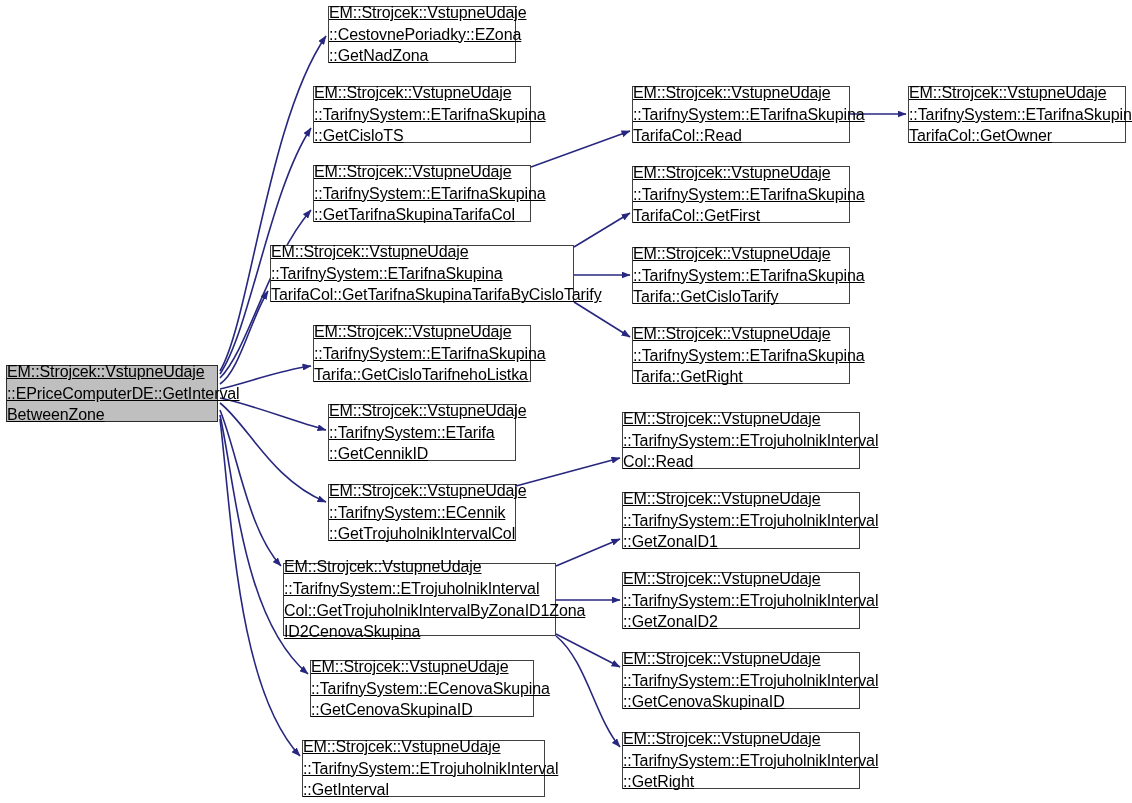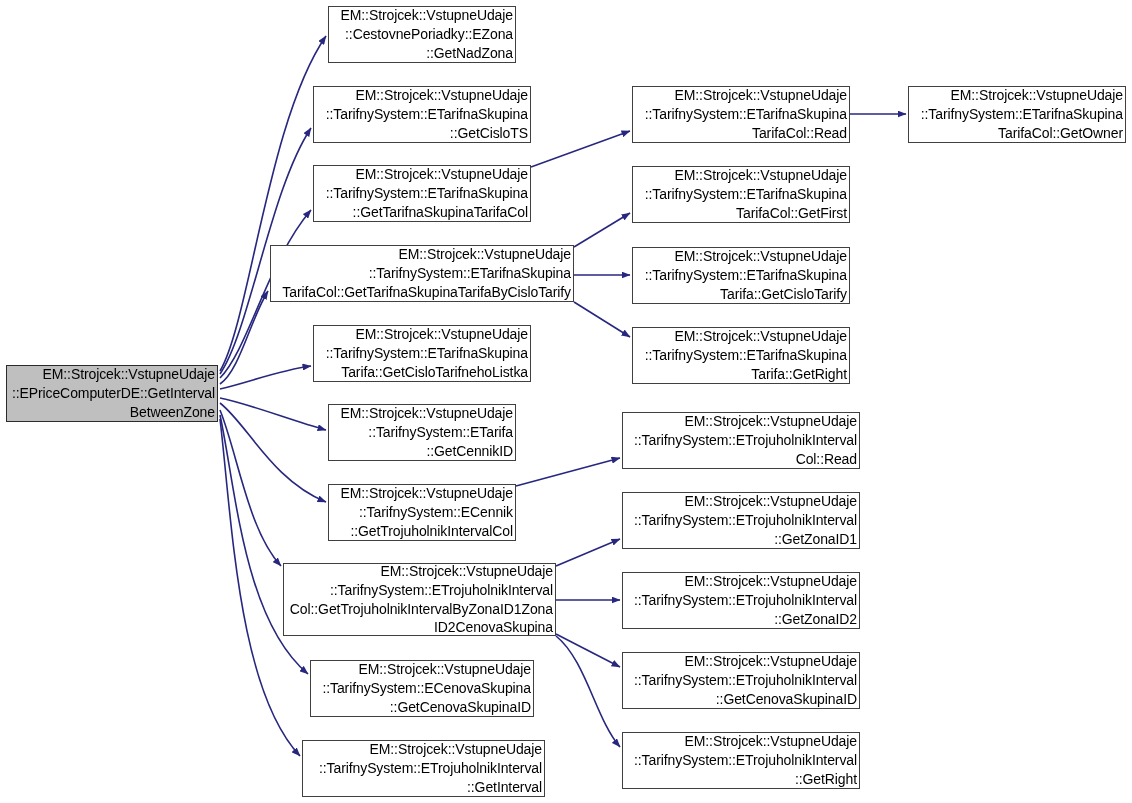--- a/index.html
+++ b/index.html
@@ -22,29 +22,30 @@
     width: 1132px;
     height: 803px;
     pointer-events: none;
   }
   .node {
     position: absolute;
     box-sizing: border-box;
     border: 1px solid #404040;
     background: #ffffff;
     color: #000000;
-    font-size: 14px;
+    font-size: 16px;
     line-height: 1.355;
-    text-align: right;
+    text-align: left;
     display: flex;
     align-items: center;
     justify-content: center;
     white-space: pre-line;
     letter-spacing: -0.1px;
     z-index: 2;
+    text-decoration: underline;
   }
   .node.root {
     background: #bfbfbf;
     border: 1px solid #2b2b2b;
   }
   .node .label {
     display: block;
     width: 100%;
     padding: 0 2px;
   }

